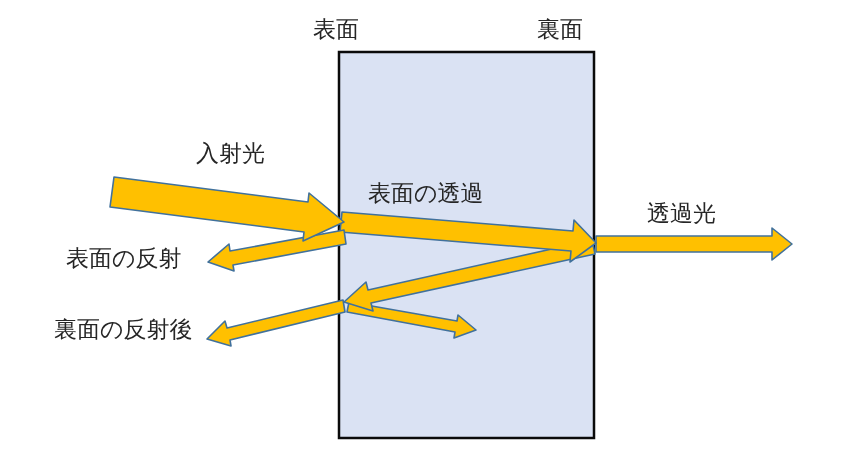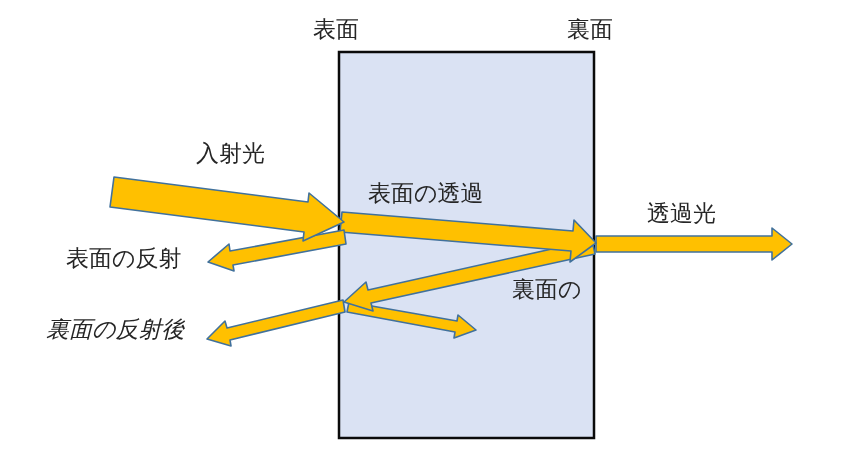--- a/index.html
+++ b/index.html
@@ -58,31 +58,30 @@
 
     <polygon class="arrow" points="342,212 573,231 574,220 596,243 570,262 571,251 340,232"></polygon>
 
     <polygon class="arrow" points="346,244 233,265 234,271 208,262 229,244 230,251 344,230"></polygon>
 
     <polygon class="arrow" points="114,177 308,202 309,193 344,222 303,241 304,232 110,207"></polygon>
   </svg>
 
   <div class="label" style="left:313px; top:16px;">表面</div>
 
-  <div class="label" style="left:567px; top:16px;">裏面</div>
+  <div class="label" style="left:537px; top:16px;">裏面</div>
 
   <div class="label" style="left:196px; top:140px;">入射光</div>
 
   <div class="label" style="left:647px; top:200px;">透過光</div>
 
   <div class="label" style="left:368px; top:180px;">表面の透過</div>
 
   <div class="label" style="left:66px; top:245px;">表面の反射</div>
 
   <div class="label" style="left:512px; top:276px;">
-    <div>裏面の</div>
   </div>
 
-  <div class="label" style="left:46px; top:316px;font-style:italic;">
+  <div class="label" style="left:54px; top:316px;">
     <div>裏面の反射後</div>
   </div>
 
 </div>
 
 </body></html>

